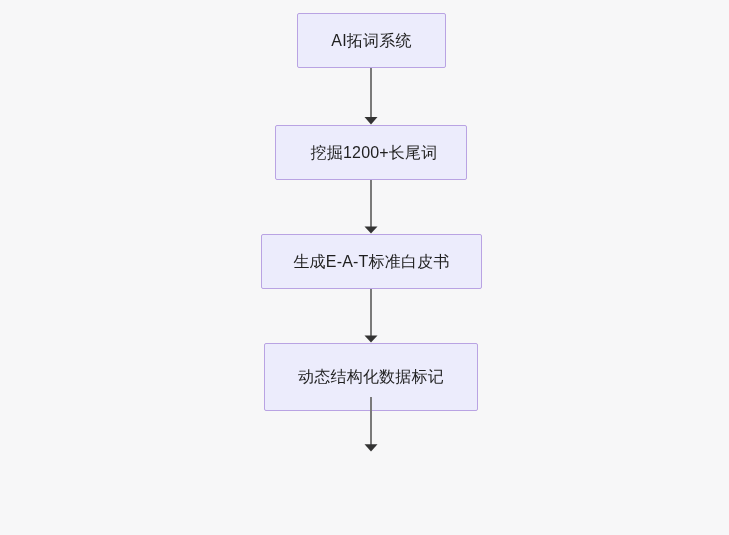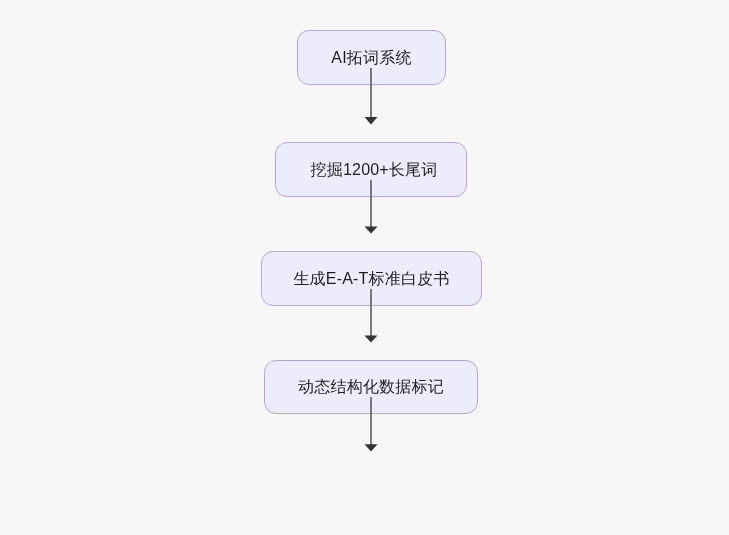--- a/index.html
+++ b/index.html
@@ -16,26 +16,25 @@
   #flowchart-canvas {
     position: relative;
     width: 729px;
     height: 535px;
   }
   .flow-node {
     position: absolute;
     box-sizing: border-box;
     background: #ececfc;
     border: 1.5px solid #b9a3e3;
-    border-radius: 12px;
+    border-radius: 2px;
     display: flex;
     align-items: center;
     justify-content: center;
     text-align: center;
-    margin-top: 17px;
   }
   .flow-node-label {
     font-size: 16px;
     line-height: 1.2;
     color: #1f1f1f;
     letter-spacing: 0.2px;
     white-space: nowrap;
   }
   .flow-edge {
     position: absolute;
@@ -77,21 +76,21 @@
     <span class="flow-node-label" style="color: rgb(31, 31, 31);">生成E-A-T标准白皮书</span>
   </div>
 
   <div class="flow-edge" id="edge-3" style="left: 358px; top: 289px; height: 54px;">
     <svg width="26" height="100%" viewBox="0 0 26 100" preserveAspectRatio="none">
       <line x1="13" y1="0" x2="13" y2="88" stroke="#7a7a7a" stroke-width="2" vector-effect="non-scaling-stroke"></line>
       <polygon points="13,99 6.5,86 19.5,86" fill="#333333"></polygon>
     </svg>
   </div>
 
-  <div class="flow-node" id="node-4" style="left: 264px; top: 343px; width: 214px; height: 54px; background: rgb(236, 236, 252); border-color: rgb(185, 163, 227); text-align: right;">
+  <div class="flow-node" id="node-4" style="left: 264px; top: 343px; width: 214px; height: 68px; background: rgb(236, 236, 252); border-color: rgb(185, 163, 227); text-align: right;">
     <span class="flow-node-label" style="color: rgb(31, 31, 31);">动态结构化数据标记</span>
   </div>
 
   <div class="flow-edge" id="edge-4" style="left: 358px; top: 397px; height: 55px;">
     <svg width="26" height="100%" viewBox="0 0 26 100" preserveAspectRatio="none">
       <line x1="13" y1="0" x2="13" y2="88" stroke="#7a7a7a" stroke-width="2" vector-effect="non-scaling-stroke"></line>
       <polygon points="13,99 6.5,86 19.5,86" fill="#333333"></polygon>
     </svg>
   </div>
 

